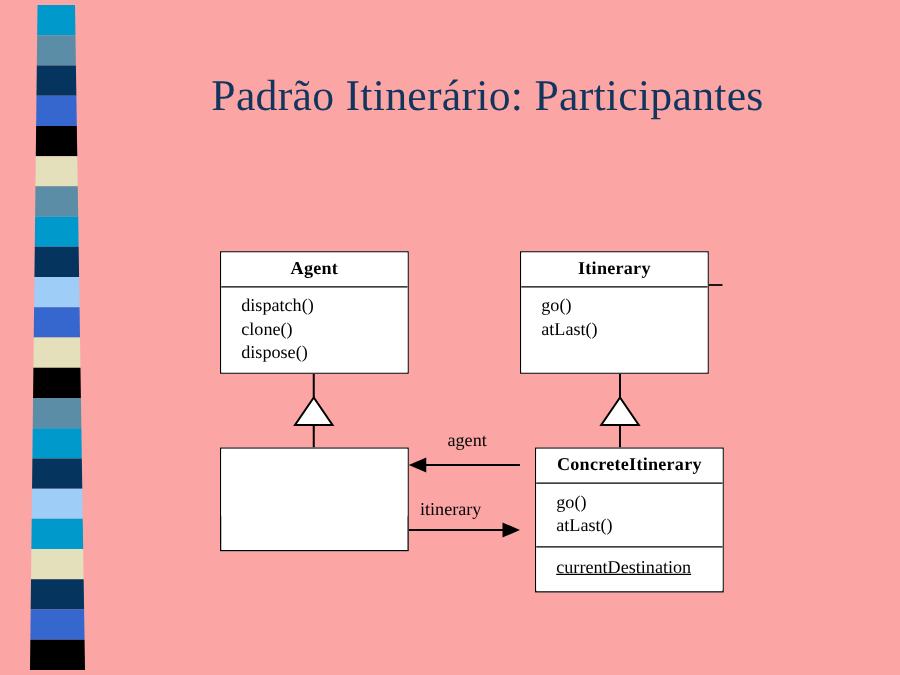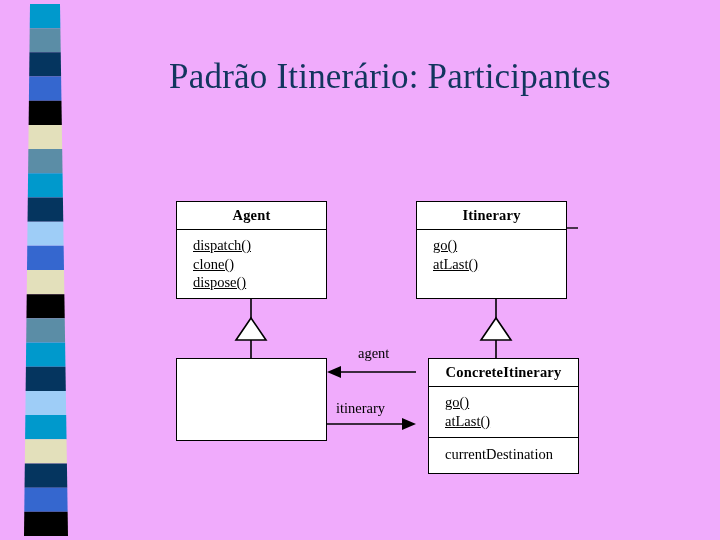--- a/index.html
+++ b/index.html
@@ -13,21 +13,21 @@
     position: relative;
     overflow: hidden;
     font-family: "Liberation Serif", "DejaVu Serif", serif;
   }
 
   #slide {
     position: absolute;
     inset: 0;
     width: 720px;
     height: 540px;
-    background: #f0abfc;
+    background: #fca5a5;
   }
 
   
   #stripe-deco {
     position: absolute;
     left: 0;
     top: 0;
     width: 90px;
     height: 540px;
   }
@@ -79,40 +79,39 @@
     letter-spacing: 0.2px;
   }
   .uml-members {
     padding: 6px 0 0 16px;
     font-size: 14.5px;
     color: #000000;
     line-height: 18.5px;
   }
   .uml-members div {
     white-space: nowrap;
-    text-decoration: underline;
   }
   .uml-attr {
     padding: 7px 0 0 16px;
     font-size: 14.5px;
     color: #000000;
     line-height: 18.5px;
     white-space: nowrap;
   }
 
   #class-agent        { left: 176px; top: 201px; width: 151px; height: 98px; }
   #class-itinerary    { left: 416px; top: 201px; width: 151px; height: 98px; }
   #class-concreteagent{ left: 176px; top: 358px; width: 151px; height: 83px; }
   #class-concreteitin { left: 428px; top: 358px; width: 151px; height: 116px; }
 
   #class-agent .uml-members,
   #class-itinerary .uml-members { height: 69px; }
   #class-concreteagent .uml-members { height: 54px; }
   #class-concreteitin .uml-members { height: 51px; }
-  #class-concreteitin .uml-attr { height: 35px; }
+  #class-concreteitin .uml-attr { height: 35px; text-decoration: underline; }
 
   .edge-svg {
     position: absolute;
     left: 0;
     top: 0;
     width: 720px;
     height: 540px;
     pointer-events: none;
   }
 

